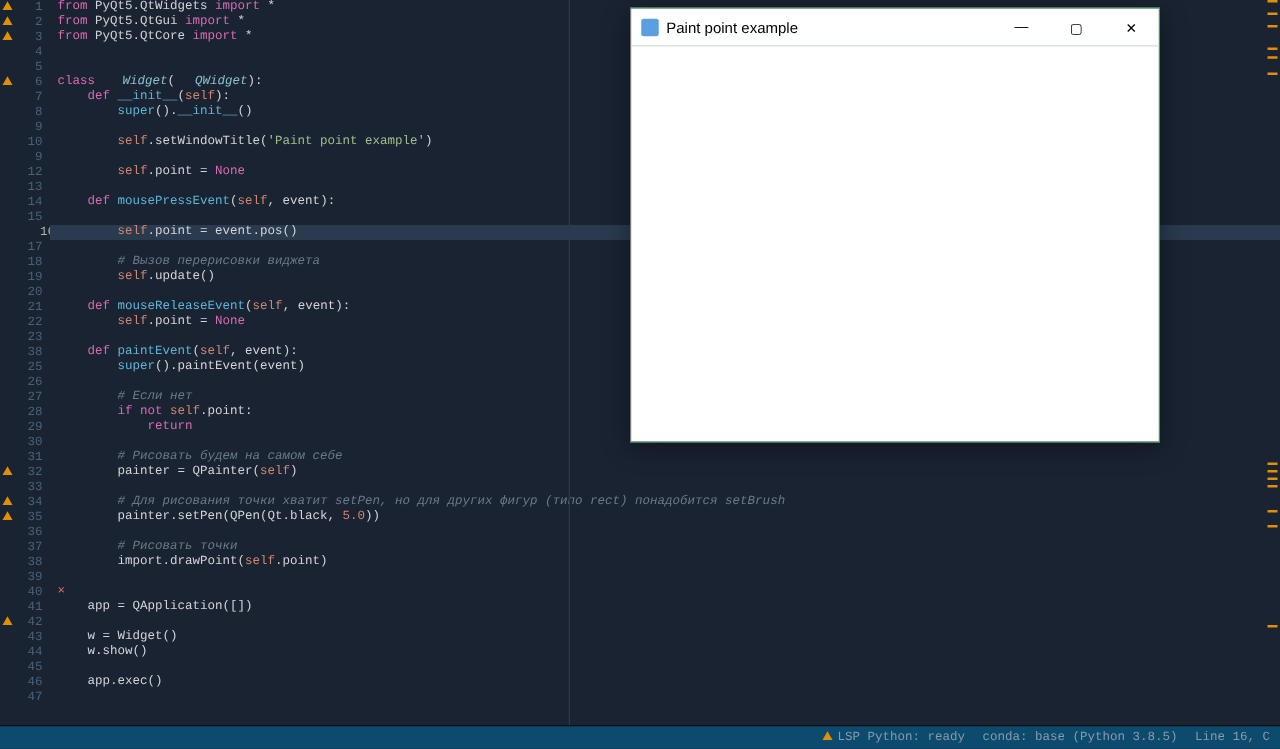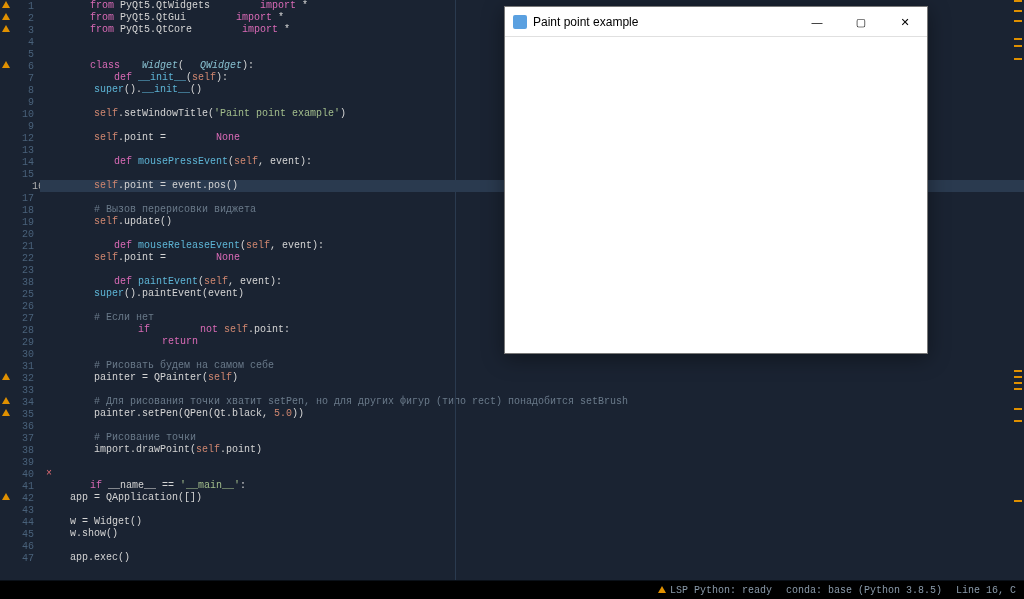--- a/index.html
+++ b/index.html
@@ -5,32 +5,32 @@
 * { margin:0; padding:0; box-sizing:border-box; }
 body { font-family: Consolas, 'Courier New', monospace; font-size:11px; background:#1a2332; color:#d4d4d4; width:1024px; height:599px; overflow:hidden; position:relative; }
 .editor { display:flex; height:580px; position:relative; }
 .gutter { width:40px; background:#1a2332; border-right:none; user-select:none; }
 .gline { height:12px; display:flex; align-items:center; justify-content:flex-end; padding-right:6px; color:#49617a; font-size:10px; position:relative; }
 .gline.hl { background:#2a3a4f; color:#b0b0b0;margin-left:44px; }
 .gwarn { position:absolute; left:2px; top:1px; width:0; height:0; border-left:4px solid transparent; border-right:4px solid transparent; border-bottom:7px solid #e09000; }
 .code { flex:1; position:relative; overflow:hidden; }
 .cline { height:12px; padding-left:6px; white-space:pre; font-size:10px; line-height:12px; }
 .cline.hl { background:#2a3a4f; }
-.kw { color:#d96ab6;margin-left:44px; }
+.kw { color:#d96ab6; }
 .cls { color:#88c0d0; font-style:italic;padding-left:16px; }
 .fn { color:#5db5d6; }
 .str { color:#a3be8c; }
 .slf { color:#d08770; }
 .num { color:#d08770; }
-.cmt { color:#6a7a8a; }
+.cmt { color:#6a7a8a; font-style:italic; }
 .pn { color:#d4d4d4; }
 .col-guide { position:absolute; top:0; left:415px; width:1px; height:580px; background:#2a3a4f; pointer-events:none; }
 .right-marks { position:absolute; right:2px; top:0; width:10px; height:580px; }
 .rmark { position:absolute; right:0; width:8px; height:2px; background:#e09000; }
-.statusbar { position:absolute; bottom:0; left:0; right:0; height:19px; background:#000000; display:flex; align-items:center; justify-content:flex-end; padding:0 8px; color:#8a9aaa; font-size:10px; gap:14px; border-top:1px solid #0a1018; }
+.statusbar { position:absolute; bottom:0; left:0; right:0; height:19px; background:#0c4a6e; display:flex; align-items:center; justify-content:flex-end; padding:0 8px; color:#8a9aaa; font-size:10px; gap:14px; border-top:1px solid #0a1018; }
 .sbwarn { width:0; height:0; border-left:4px solid transparent; border-right:4px solid transparent; border-bottom:7px solid #e09000; display:inline-block; margin-right:4px; vertical-align:middle; }
 .appwin { position:absolute; top:6px; left:504px; width:424px; height:348px; background:#22c55e; border:1px solid #787878; box-shadow:0 4px 20px rgba(0,0,0,0.4); }
 .titlebar { height:30px; background:#fff; display:flex; align-items:center; padding-left:8px; border-bottom:1px solid #e0e0e0; }
 .appicon { width:14px; height:14px; background:#5aa0e0; margin-right:6px; border-radius:2px; }
 .apptitle { flex:1; color:#000; font-family:'Segoe UI',Arial,sans-serif; font-size:12px; }
 .winbtns { display:flex; height:100%; }
 .winbtn { width:44px; height:30px; display:flex; align-items:center; justify-content:center; color:#000; font-family:Arial; font-size:11px; font-weight:normal; cursor:pointer; }
 .appbody { height:calc(100% - 30px); background:#fff; }
 .err-mark { color:#e06c75; }
 </style>
@@ -118,25 +118,24 @@
       <div class="cline"><span class="pn">        </span><span class="cmt"># Если нет</span></div>
       <div class="cline"><span class="pn">        </span><span class="kw">if</span><span class="pn"> </span><span class="kw">not</span><span class="pn"> </span><span class="slf">self</span><span class="pn">.point:</span></div>
       <div class="cline"><span class="pn">            </span><span class="kw">return</span></div>
       <div class="cline"></div>
       <div class="cline"><span class="pn">        </span><span class="cmt"># Рисовать будем на самом себе</span></div>
       <div class="cline"><span class="pn">        painter = QPainter(</span><span class="slf">self</span><span class="pn">)</span></div>
       <div class="cline"></div>
       <div class="cline"><span class="pn">        </span><span class="cmt"># Для рисования точки хватит setPen, но для других фигур (типо rect) понадобится setBrush</span></div>
       <div class="cline"><span class="pn">        painter.setPen(QPen(Qt.black, </span><span class="num">5.0</span><span class="pn">))</span></div>
       <div class="cline"></div>
-      <div class="cline"><span class="pn">        </span><span class="cmt"># Рисование точки</span></div>
+      <div class="cline"><span class="pn">        </span><span class="cmt"># Рисовать точки</span></div>
       <div class="cline"><span class="pn">        import.drawPoint(</span><span class="slf">self</span><span class="pn">.point)</span></div>
       <div class="cline"></div>
       <div class="cline"><span class="err-mark">×</span></div>
-      <div class="cline"><span class="kw">if</span><span class="pn"> __name__ == </span><span class="str">'__main__'</span><span class="pn">:</span></div>
       <div class="cline"><span class="pn">    app = QApplication([])</span></div>
       <div class="cline"></div>
       <div class="cline"><span class="pn">    w = Widget()</span></div>
       <div class="cline"><span class="pn">    w.show()</span></div>
       <div class="cline"></div>
       <div class="cline"><span class="pn">    app.exec()</span></div>
     </div>
   <div class="right-marks" id="rmarks">
       <div class="rmark" style="top: 0px;"></div>
       <div class="rmark" style="top: 10px;"></div>

